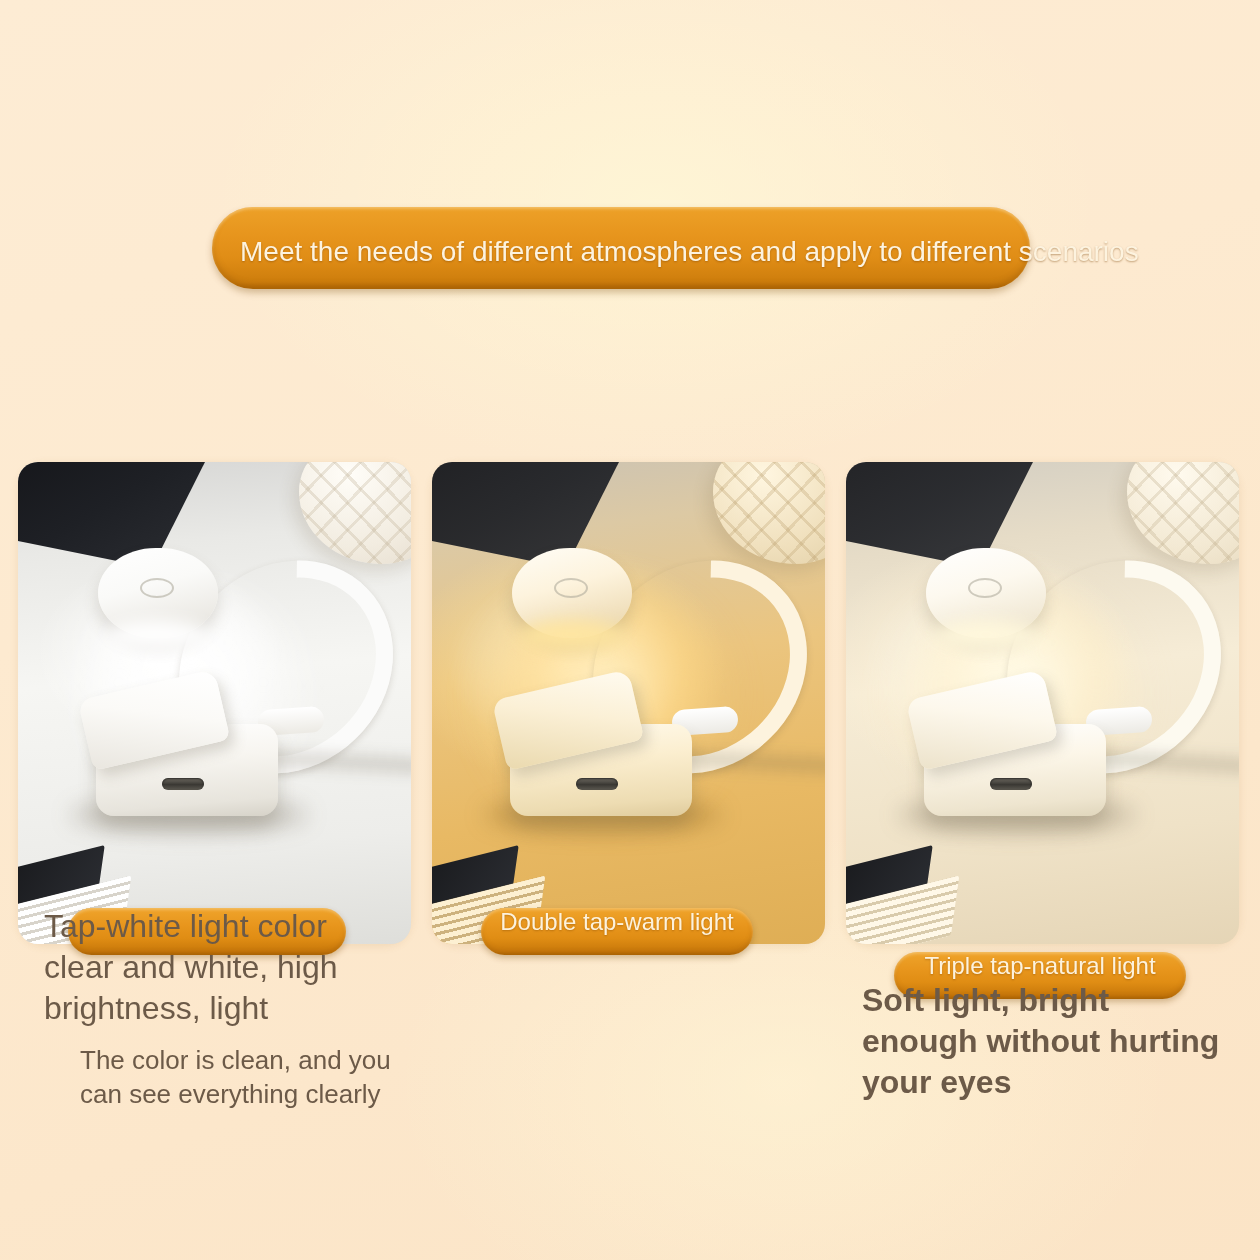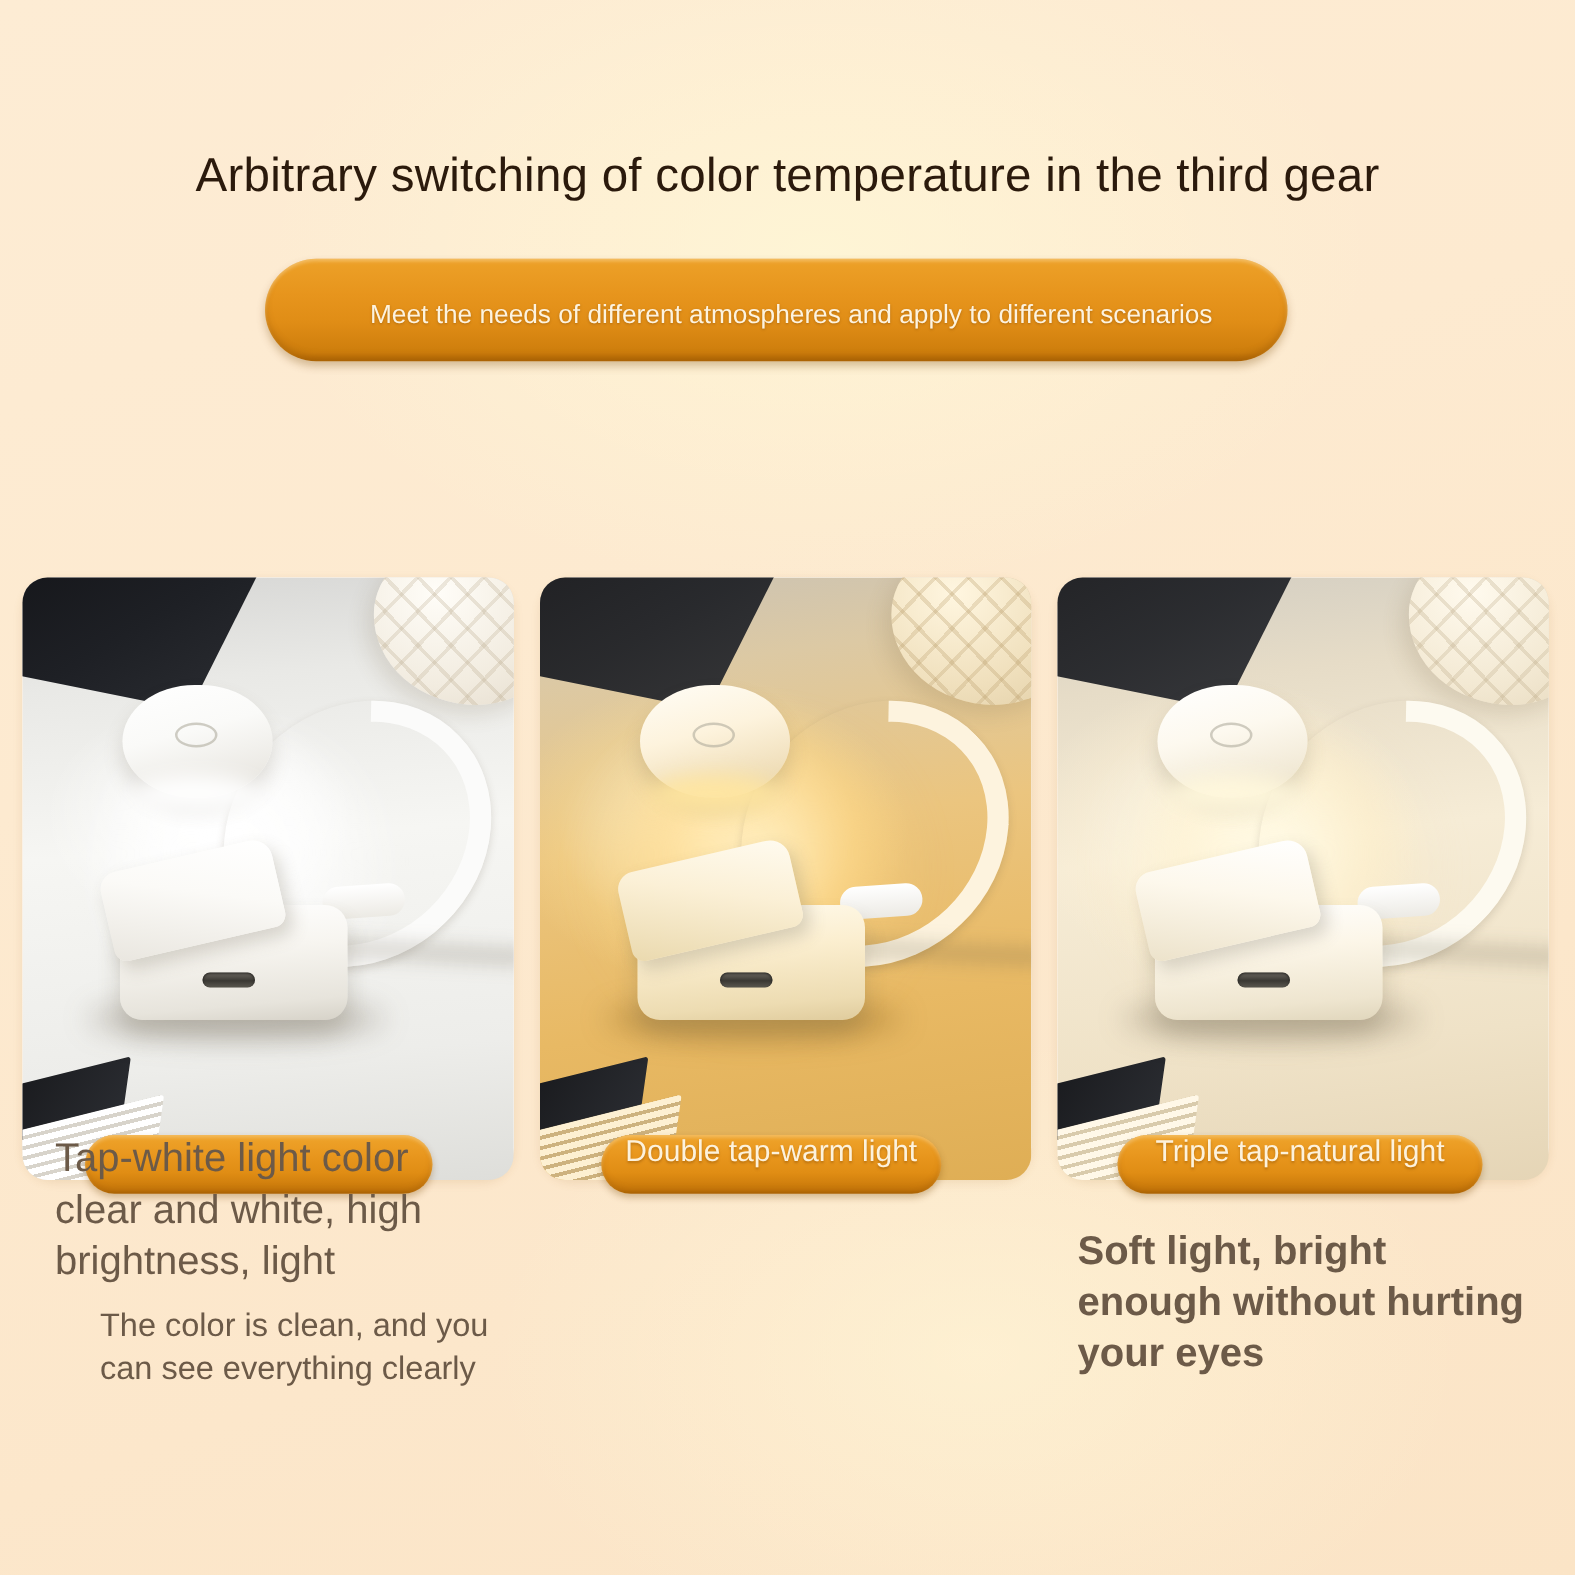--- a/index.html
+++ b/index.html
@@ -53,21 +53,21 @@
       inset 0 2px 3px rgba(255,225,170,0.48),
       inset 0 -4px 6px rgba(130,70,0,0.30);
     display: flex;
     align-items: center;
   }
   .banner-text {
     width: 100%;
     padding-left: 28px;
     padding-right: 4px;
     text-align: center;
-    font-size: 21px;
+    font-size: 28px;
     line-height: 30px;
     color: #fdf3df;
     text-shadow: 0 1px 2px rgba(120,65,0,0.45);
     white-space: nowrap;
     transform: translateY(4px);
   }
 
   
   .cards {
     position: absolute;
@@ -337,21 +337,21 @@
   }
   .badge span {
     font-size: 24px;
     line-height: 28px;
     color: #fdf2dc;
     text-shadow: 0 1px 2px rgba(120,65,0,0.40);
     white-space: nowrap;
   }
   .badge.b1 { left: 68px;  top: 908px; width: 278px; }
   .badge.b2 { left: 481px; top: 908px; width: 272px; }
-  .badge.b3 { left: 894px; top: 908px; width: 292px; }
+  .badge.b3 { left: 894px; top: 952px; width: 292px; }
   
   .badge.b1 span { visibility: hidden; }
 
   
   .col {
     position: absolute;
     color: #6c5a48;
   }
   .col .lead {
     font-size: 32px;
@@ -369,21 +369,20 @@
   .col.col1 .sub  { margin-left: 36px; }
 
   .col.col2 { left: 458px; top: 980px; width: 370px; }
   .col.col3 { left: 862px; top: 980px; width: 360px; font-weight: bold; }
 </style>
 </head>
 <body>
 
 <div class="page">
 
-  <div class="headline">Arbitrary switching of color temperature in the third gear</div>
 
   <div class="banner">
     <div class="banner-text">Meet the needs of different atmospheres and apply to different scenarios</div>
   </div>
 
   <div class="cards">
 
     <div class="card c1">
       <div class="photo scene-white">
         <div class="headboard"></div>

